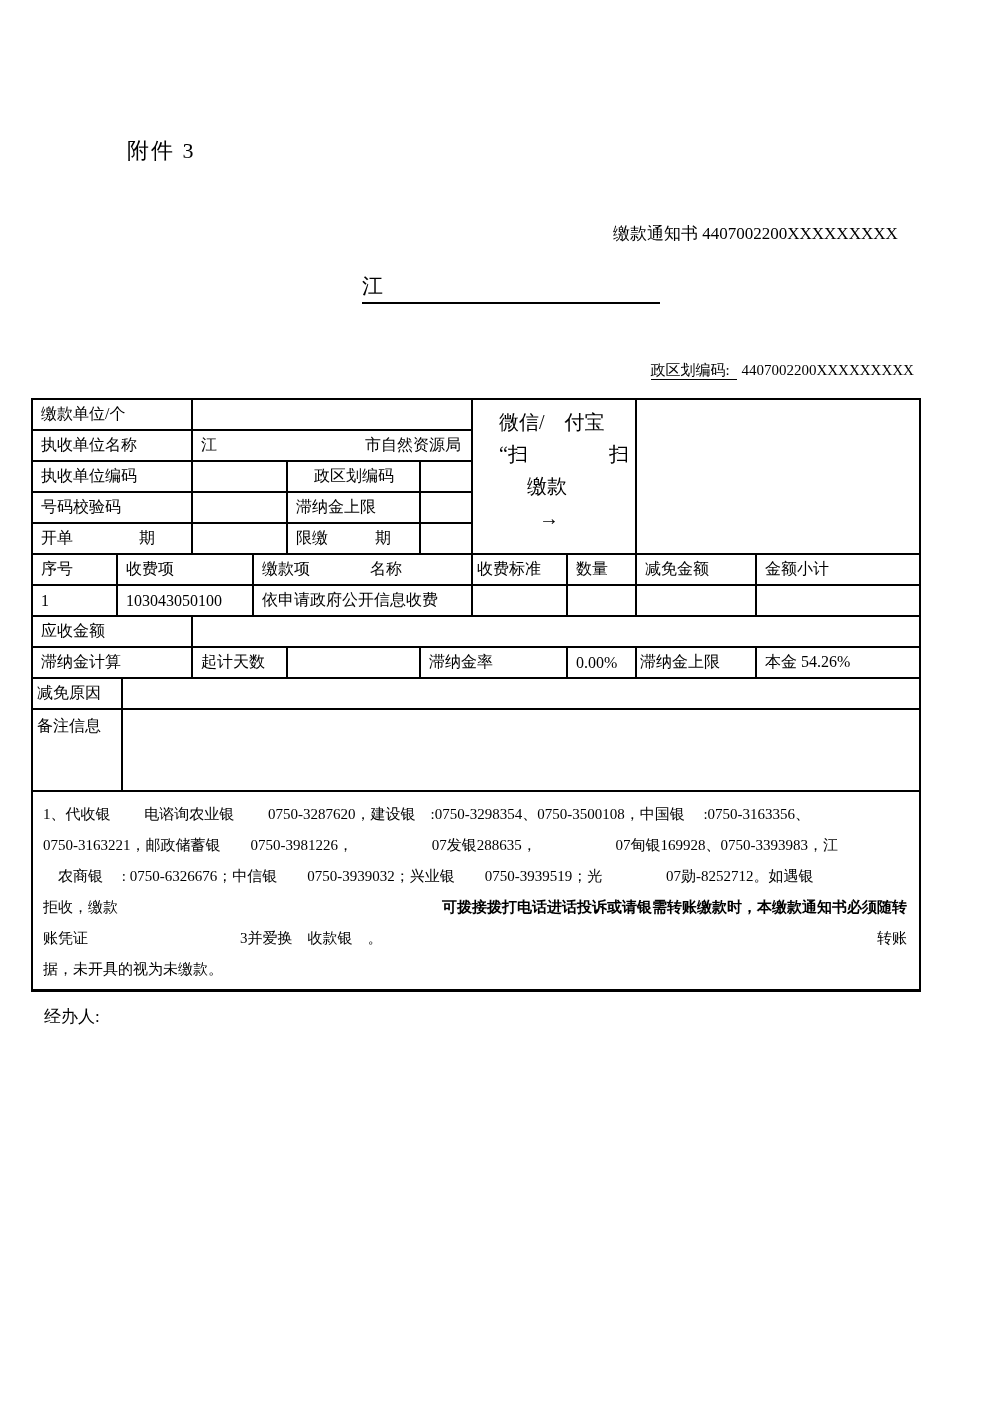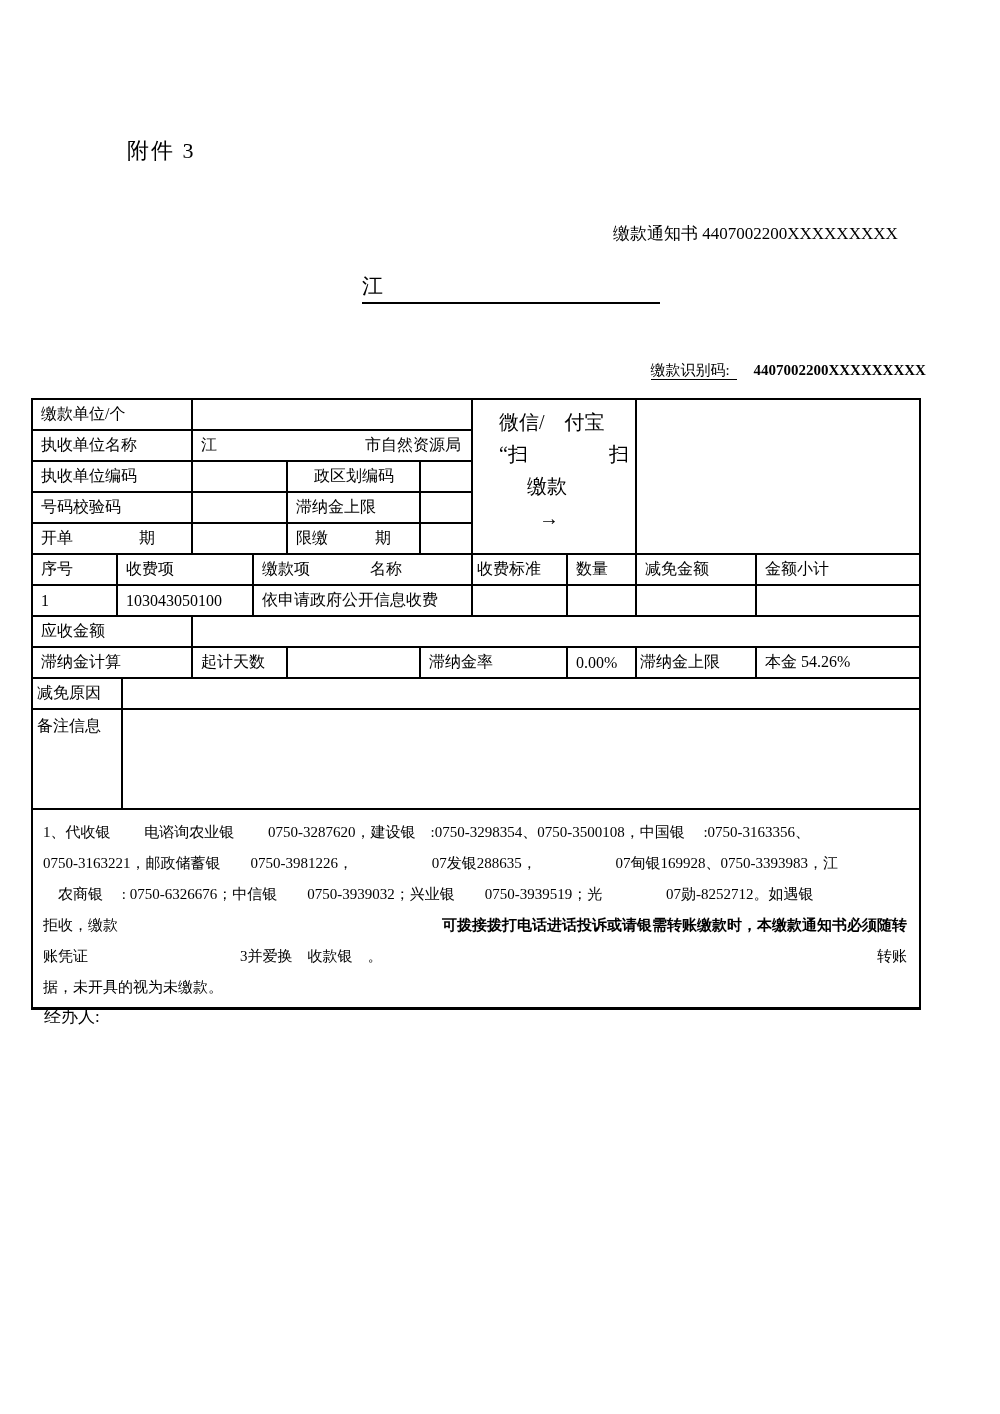--- a/index.html
+++ b/index.html
@@ -10,21 +10,21 @@
     font-family:"Liberation Serif","DejaVu Serif",serif;
   }
   .abs { position:absolute; }
   #attachment { left:127px; top:136px; font-size:22px; letter-spacing:2px; }
   #notice-no { left:613px; top:222px; font-size:17px; }
   #doc-title { left:362px; top:272px; font-size:21px; display:flex; align-items:flex-end; white-space:pre; }
   #doc-title .u { display:inline-block; width:298px; border-bottom:2px solid #000; padding-bottom:2px; }
   #doc-title .rest { margin-left:14px; letter-spacing:1px; }
   #id-line { left:643px; top:344px; font-size:15px; white-space:pre; }
   #id-line .lbl { border-bottom:1.5px solid #000; padding-bottom:1px; padding-right:4px; }
-  #id-line .val { margin-left:16px;font-weight:bold; }
+  #id-line .val { margin-left:4px; }
   #operator { left:44px; top:1005px; font-size:17px; }
 
   #main-table { left:31px; top:398px; }
   table { border-collapse:collapse; table-layout:fixed; width:889px; }
   td {
     border:2px solid #000; font-size:16px; padding:2px 8px;
     vertical-align:middle; overflow:hidden; white-space:nowrap;
   }
   tr.r { height:31px; }
   .flexsb { display:flex; justify-content:space-between; align-items:center; }
@@ -48,21 +48,21 @@
 
 <div id="attachment" class="abs">附件 3</div>
 
 <div id="notice-no" class="abs">缴款通知书 4407002200XXXXXXXXX</div>
 
 <div id="doc-title" class="abs">
   <span class="u">江</span>
 </div>
 
 <div id="id-line" class="abs">
-  <span class="lbl">缴款识别码: </span><span class="val">4407002200XXXXXXXXX</span>
+  <span class="lbl">政区划编码: </span><span class="val">4407002200XXXXXXXXX</span>
 </div>
 
 <div id="main-table" class="abs">
 <table>
   <colgroup>
     <col style="width:85px">
         <col style="width:5px">
         <col style="width:70px">
     <col style="width:61px">
         <col style="width:34px">
@@ -167,21 +167,21 @@
     <td>0.00%</td>
     <td style="padding:2px 3px;margin-left:36px;">滞纳金上限</td>
     <td>本金 54.26%</td>
   </tr>
 
   <tr class="r">
     <td colspan="2" style="padding:2px 4px;">减免原因</td>
     <td colspan="9"></td>
   </tr>
 
-  <tr style="height:100px;">
+  <tr style="height:82px;">
     <td colspan="2" class="top" style="padding:6px 4px 2px 4px;">备注信息</td>
     <td colspan="9" class="top"></td>
   </tr>
 
   <tr style="height:185px;">
     <td colspan="11" class="notes">
       <div class="note-line">1、代收银　　 电谘询农业银　　 0750-3287620，建设银　:0750-3298354、0750-3500108，中国银　 :0750-3163356、</div>
       <div class="note-line">0750-3163221，邮政储蓄银　　0750-3981226，　　　　　 07发银288635，　　　　　 07甸银169928、0750-3393983，江</div>
       <div class="note-line">　农商银　 : 0750-6326676；中信银　　0750-3939032；兴业银　　0750-3939519；光　　　　 07勋-8252712。如遇银</div>
       <div class="note-line note-flex">

